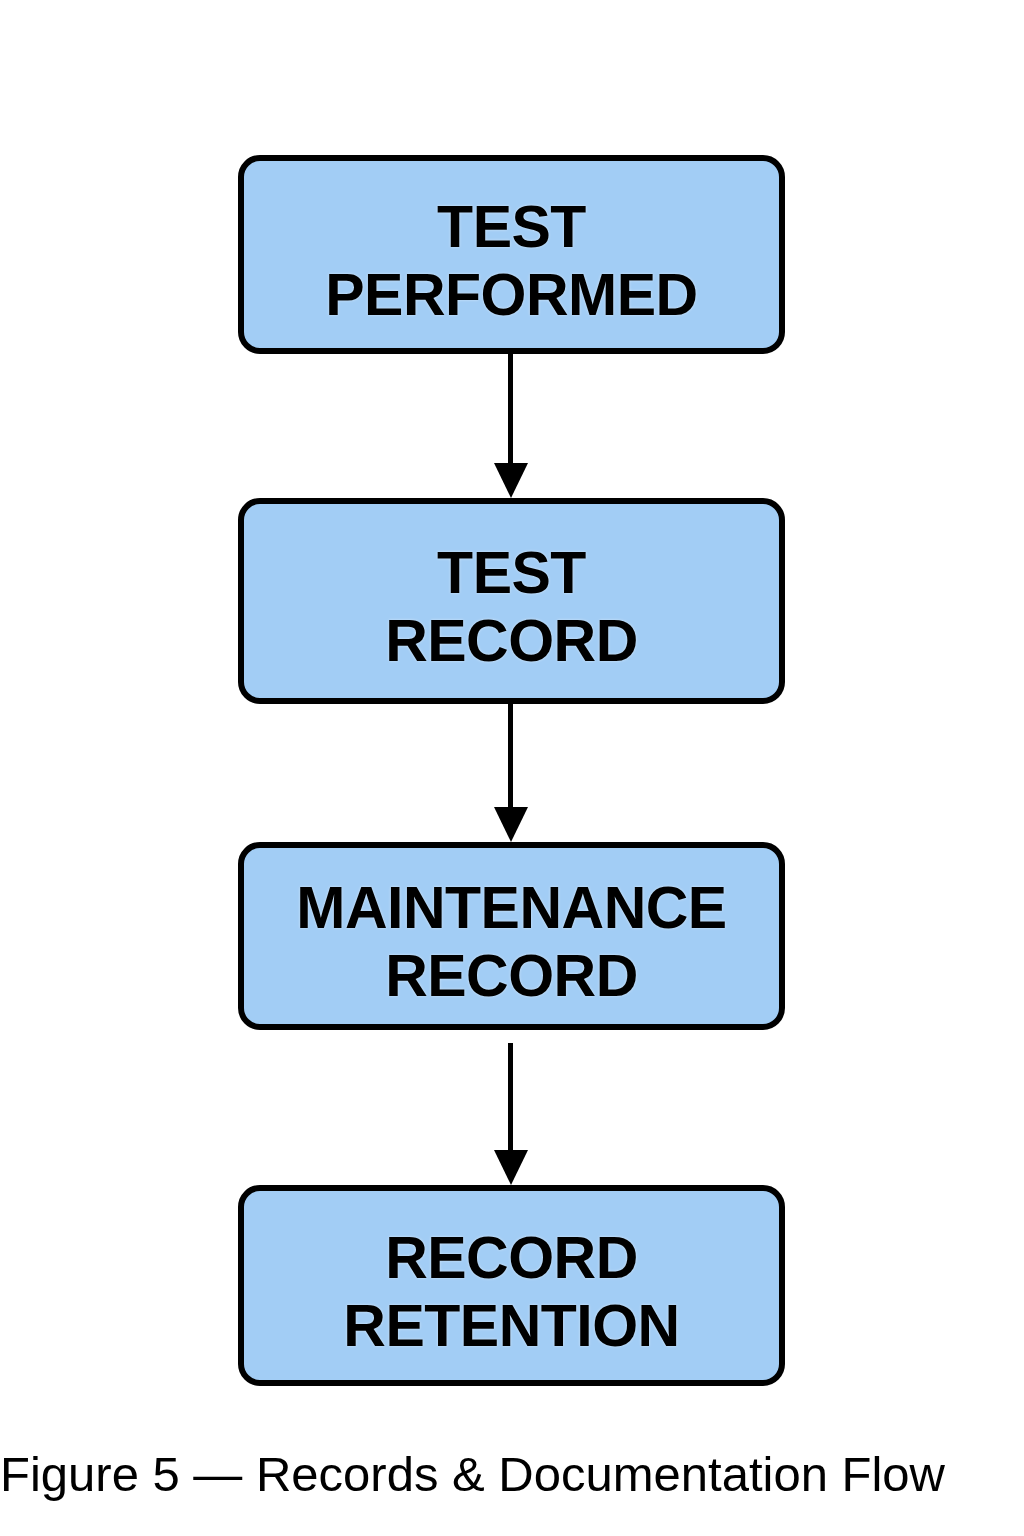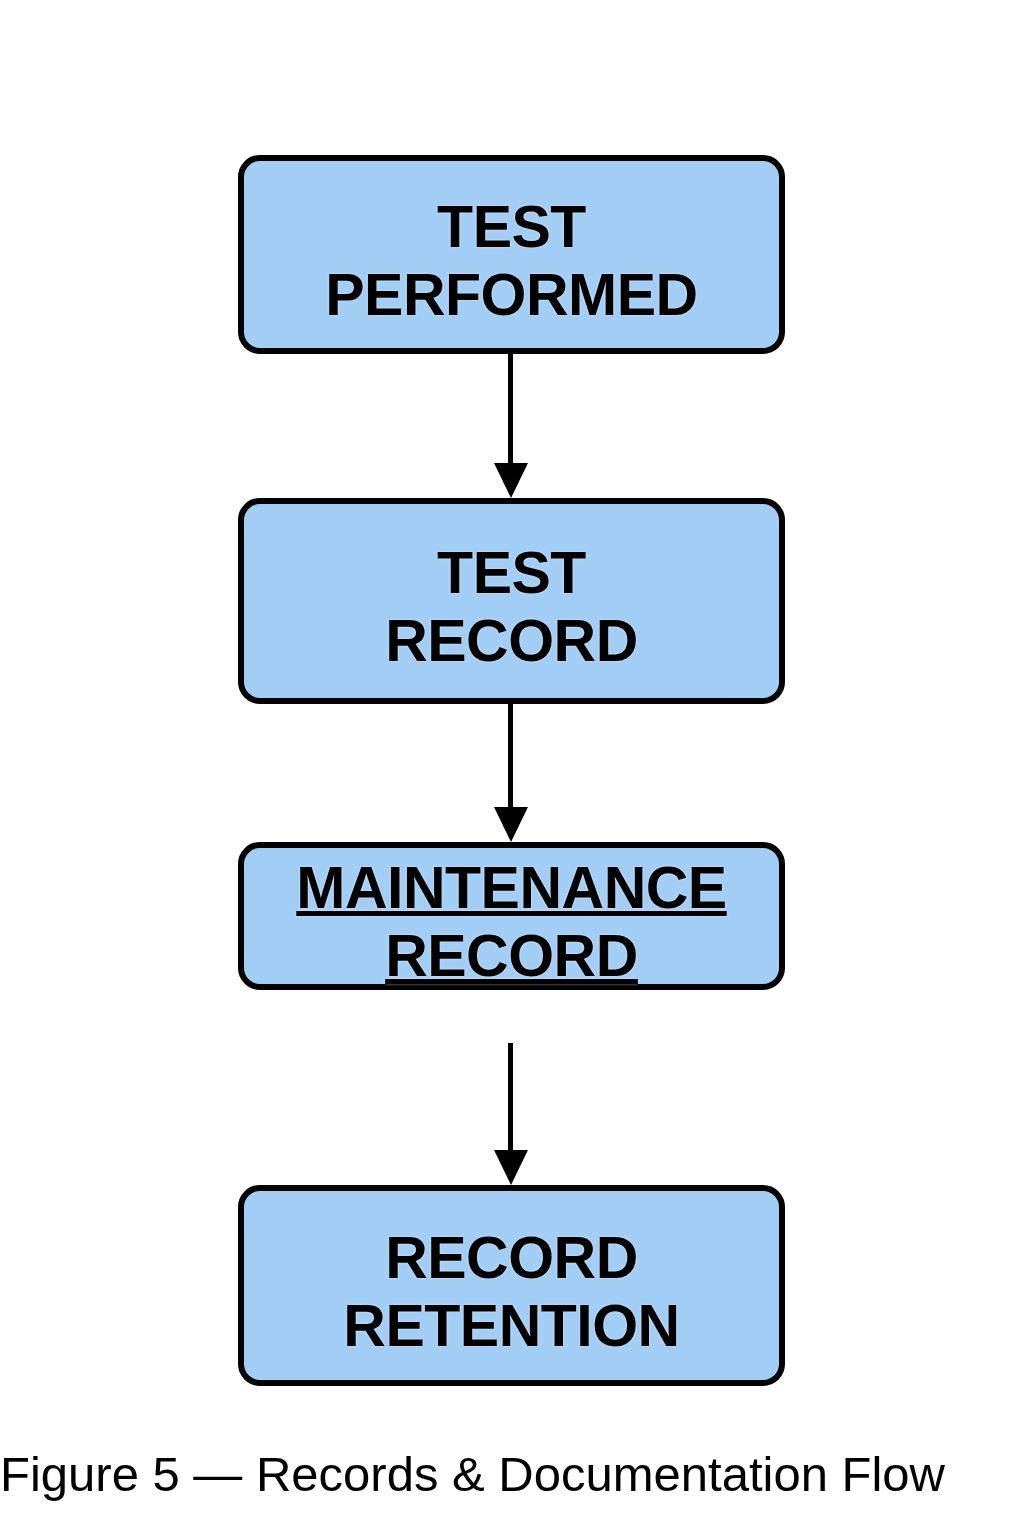--- a/index.html
+++ b/index.html
@@ -46,21 +46,21 @@
     letter-spacing: -0.5px;
     color: var(--color-text);
     text-align: center;
     white-space: pre-line;
     text-shadow: 0 0 3px rgba(255,255,255,0.55);
     margin-top: 12px;
   }
 
   .node-1 { top: 155px;  height: 199px; }
   .node-2 { top: 498px;  height: 206px; }
-  .node-3 { top: 842px;  height: 148px; text-decoration: underline; }
+  .node-3 { top: 842px;  height: 188px; }
   .node-4 { top: 1185px; height: 201px; }
 
   .arrow {
     position: absolute;
     left: 494px;
     width: 34px;
   }
 
   .arrow-1 { top: 353px;  height: 145px; }
   .arrow-2 { top: 703px;  height: 139px; }

